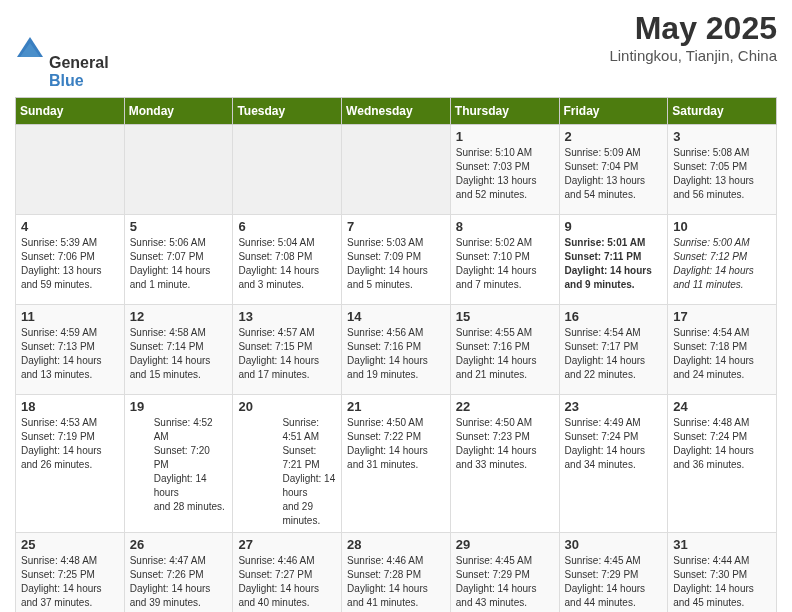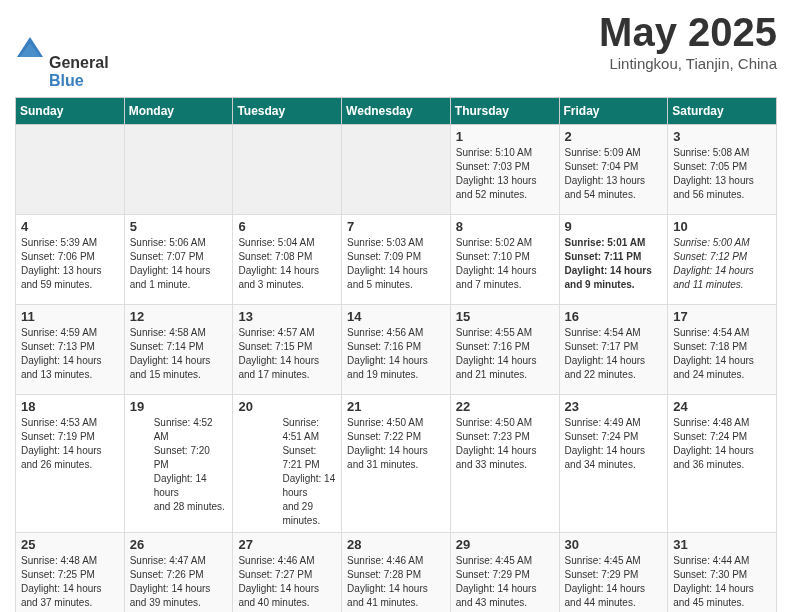--- a/index.html
+++ b/index.html
@@ -38,36 +38,36 @@
       color: #3a7fc1;
     }
     .logo-icon {
       width: 30px;
       height: 30px;
     }
     .title-block {
       text-align: right;
     }
     .main-title {
-      font-size: 40px;
+      font-size: 32px;
       font-weight: bold;
       color: #333;
     }
     .subtitle {
       font-size: 15px;
       color: #555;
       margin-left: 40px;
     }
     table {
       width: 100%;
       border-collapse: collapse;
       table-layout: fixed;
     }
     thead tr th {
-      background-color: #0f766e;
+      background-color: #4d7c0f;
       color: #fff;
       font-size: 12px;
       font-weight: bold;
       padding: 6px 4px;
       text-align: left;
       border: 1px solid #ccc;
     }
     tbody tr td {
       vertical-align: top;
       border: 1px solid #ddd;

